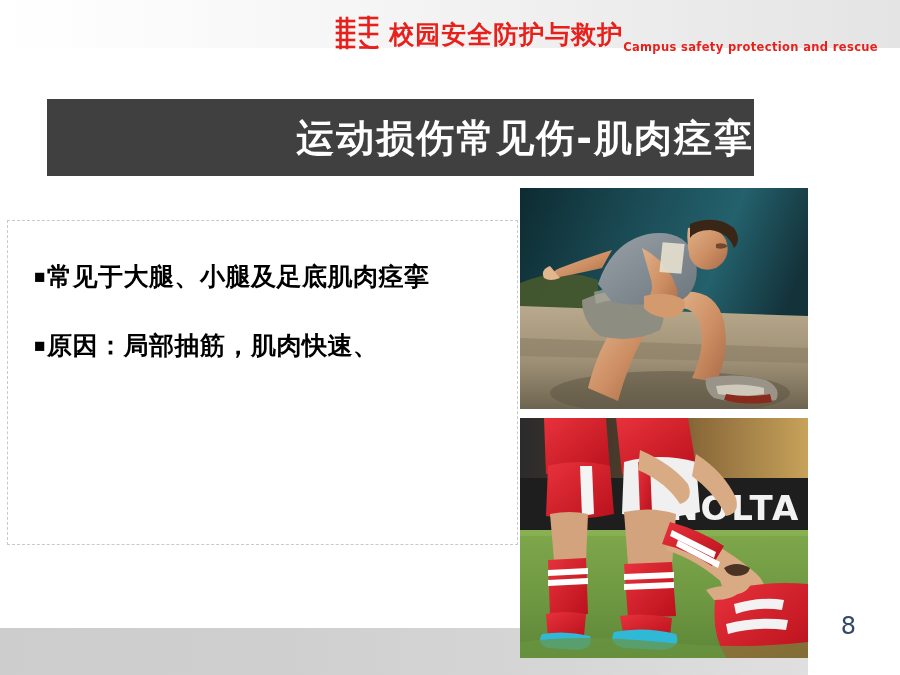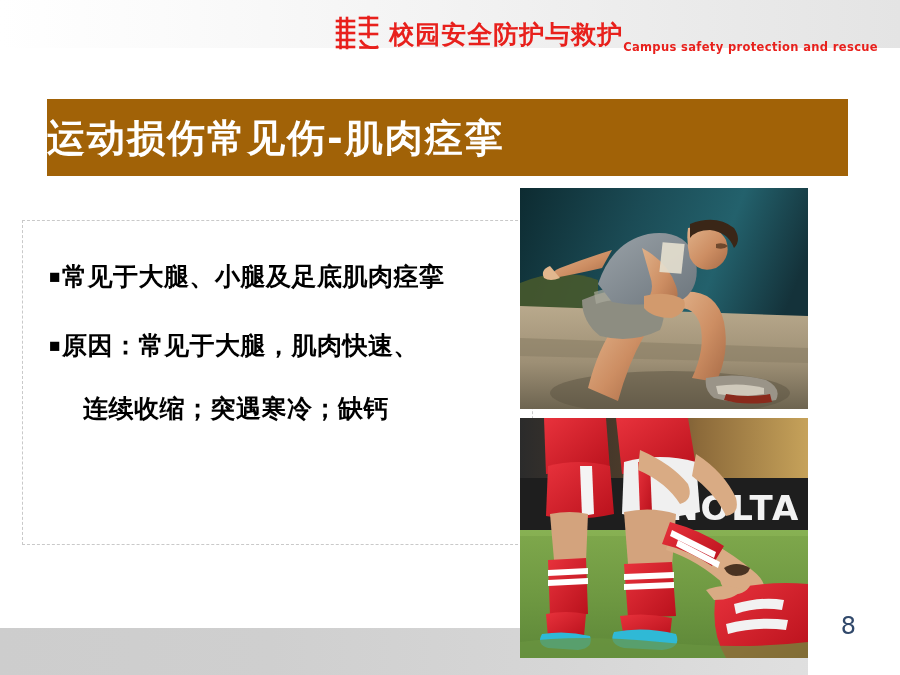--- a/index.html
+++ b/index.html
@@ -69,42 +69,42 @@
     letter-spacing: 0.35px;
     margin-top: 11px;
     white-space: nowrap;
   }
 
   
   .title-banner {
     position: absolute;
     left: 47px;
     top: 99px;
-    width: 801px;
+    width: 707px;
     height: 77px;
-    background: #a16207;
+    background: #404040;
     display: flex;
     align-items: center;
-    justify-content: flex-start;
+    justify-content: flex-end;
     z-index: 4;
   }
   .title-text {
     font-family: "DejaVu Sans", "Liberation Sans", sans-serif;
     font-size: 38px;
     font-weight: bold;
     color: #ffffff;
     letter-spacing: 2px;
     line-height: 1;
     white-space: nowrap;
   }
 
   
   .content-box {
     position: absolute;
-    left: 22px;
+    left: 7px;
     top: 220px;
     width: 511px;
     height: 325px;
     border: 1px dashed #c9c9c9;
     box-sizing: border-box;
     padding: 42px 10px 10px 26px;
     z-index: 3;
   }
   .bullet-list {
     margin: 0;
@@ -219,24 +219,21 @@
   <div class="title-banner">
     <div class="title-text">运动损伤常见伤-肌肉痉挛</div>
   </div>
 
   <div class="content-box">
     <ul class="bullet-list">
       <li class="bullet-item">
         <span class="marker">■</span><span>常见于大腿、小腿及足底肌肉痉挛</span>
       </li>
       <li class="bullet-item">
-        <span class="marker">■</span><span>原因：常见于大腿，肌肉快速、</span>
-      </li>
-      <li class="bullet-item cont">
-        <span>连续收缩；突遇寒冷；缺钙</span>
+        <span class="marker">■</span><span>原因：局部抽筋，肌肉快速、</span>
       </li>
     </ul>
   </div>
 
   <div class="photo photo-top">
     <svg viewBox="0 0 288 221" preserveAspectRatio="none" aria-hidden="true">
       <defs>
         <linearGradient id="bgTeal" x1="0" y1="0" x2="1" y2="0.3">
           <stop offset="0%" stop-color="#0d2b31"></stop>
           <stop offset="40%" stop-color="#1b4b55"></stop>

